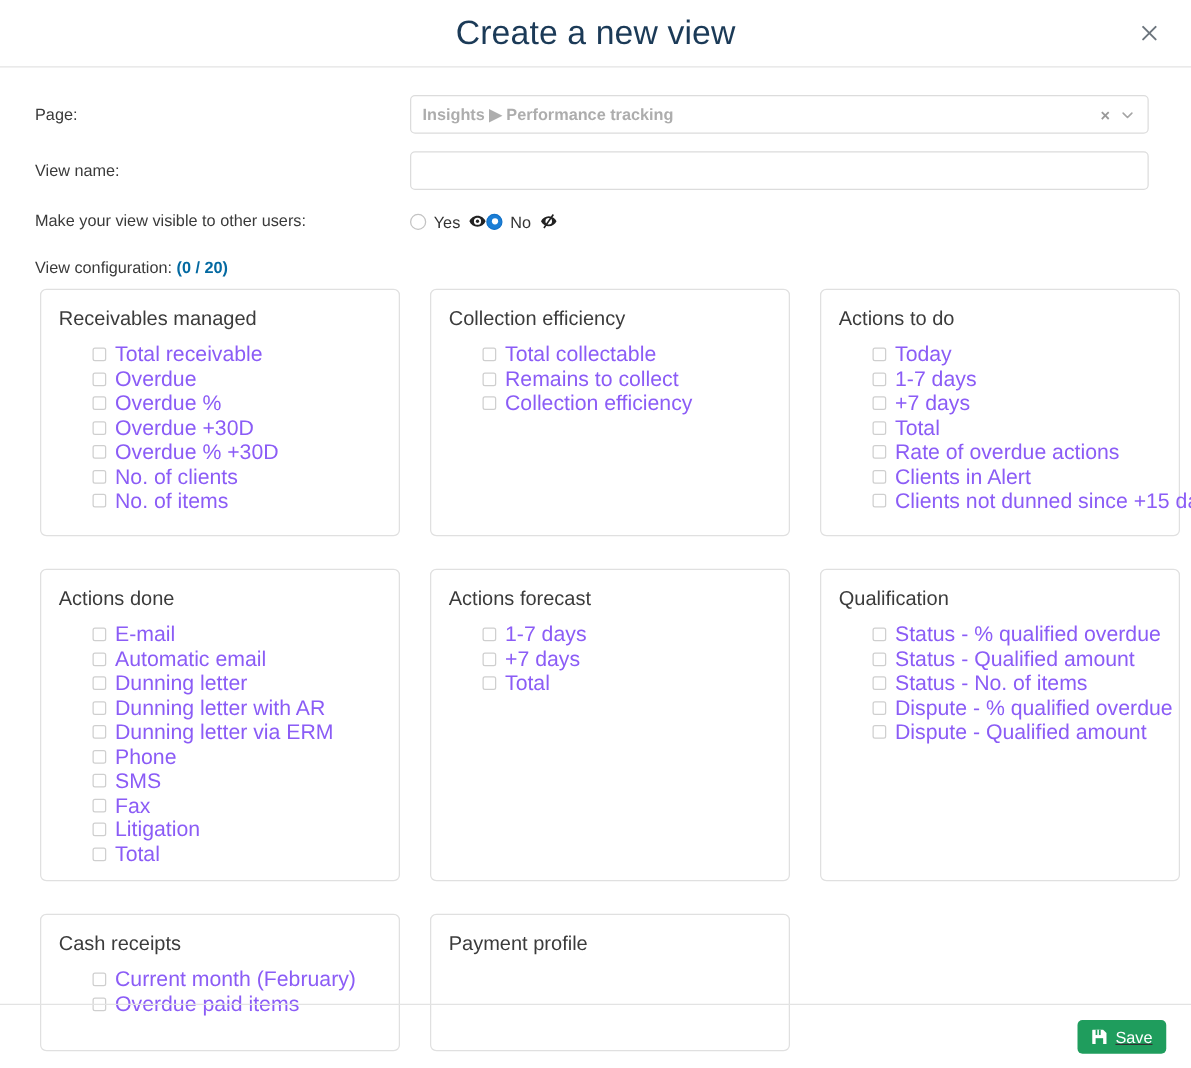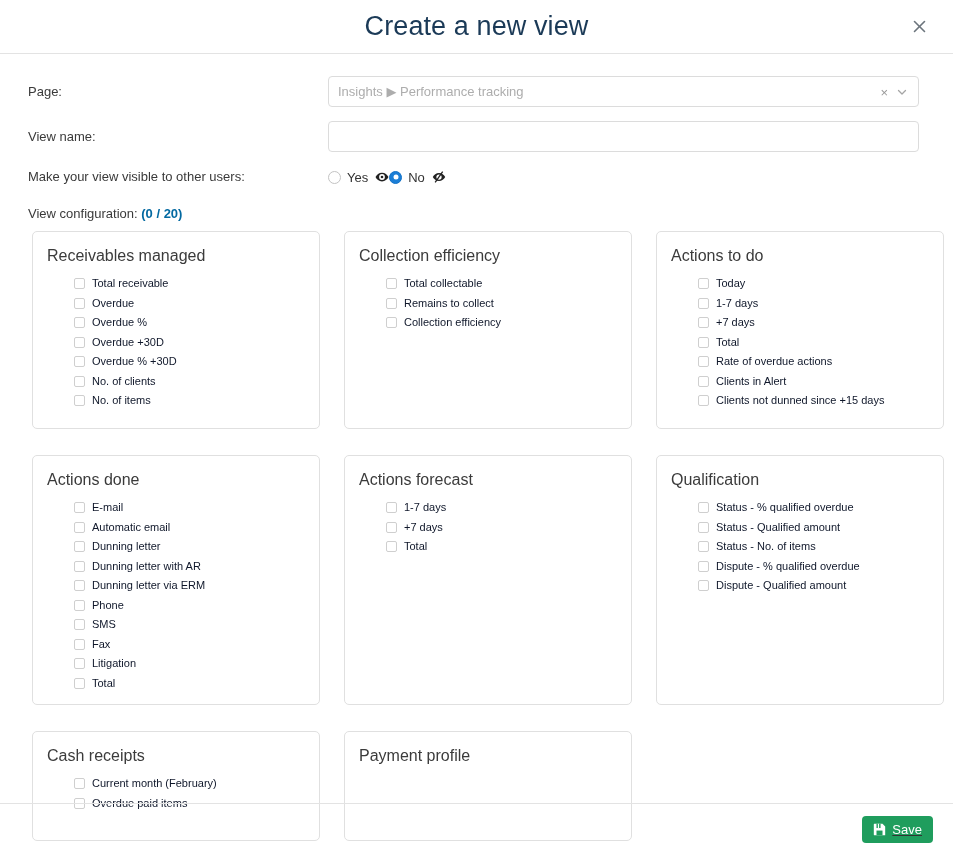--- a/index.html
+++ b/index.html
@@ -71,20 +71,21 @@
   .select-box {
     position: relative;
     height: 31px;
     border: 1px solid #dcdcdc;
     border-radius: 4px;
     background: #ffffff;
     display: flex;
     align-items: center;
     padding: 0 52px 0 9px;
     cursor: pointer;
+    font-weight: bold;
   }
   .select-value {
     font-size: 13px;
     color: #adadad;
     white-space: nowrap;
     overflow: hidden;
     text-overflow: ellipsis;
   }
   .select-clear {
     position: absolute;
@@ -204,22 +205,22 @@
   }
   .checkbox-mark {
     width: 11px;
     height: 11px;
     flex: 0 0 11px;
     border: 1px solid #cfcfcf;
     border-radius: 2px;
     background: #fff;
   }
   .check-label {
-    font-size: 11px;
-    color: #0f172a;
+    font-size: 17px;
+    color: #8b5cf6;
     line-height: 19px;
     white-space: nowrap;
   }
 
   
   .modal-footer {
     position: absolute;
     left: 0;
     right: 0;
     bottom: 0;

